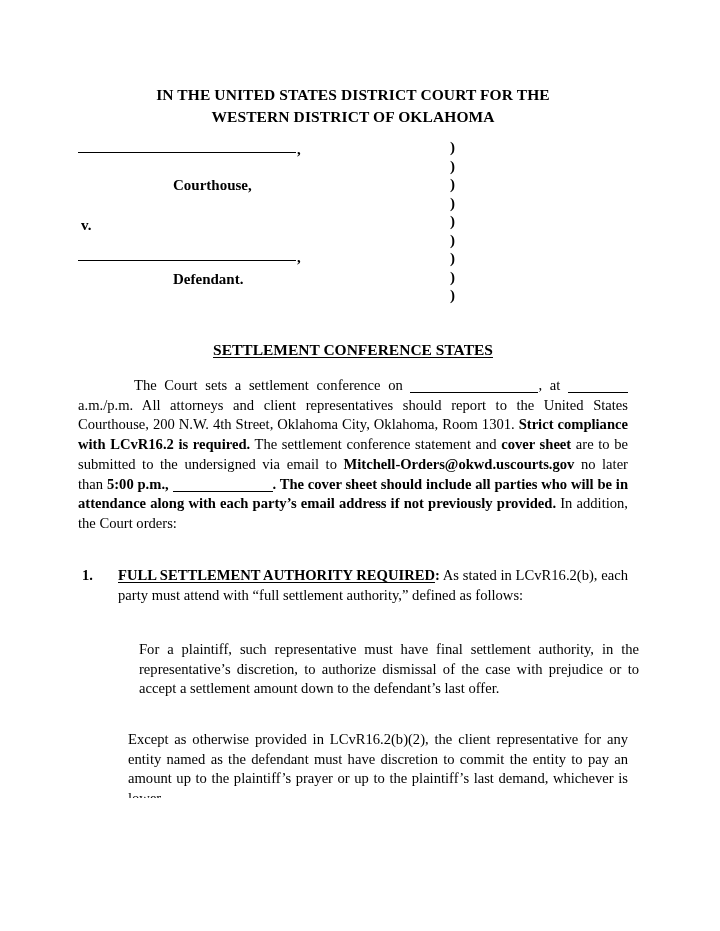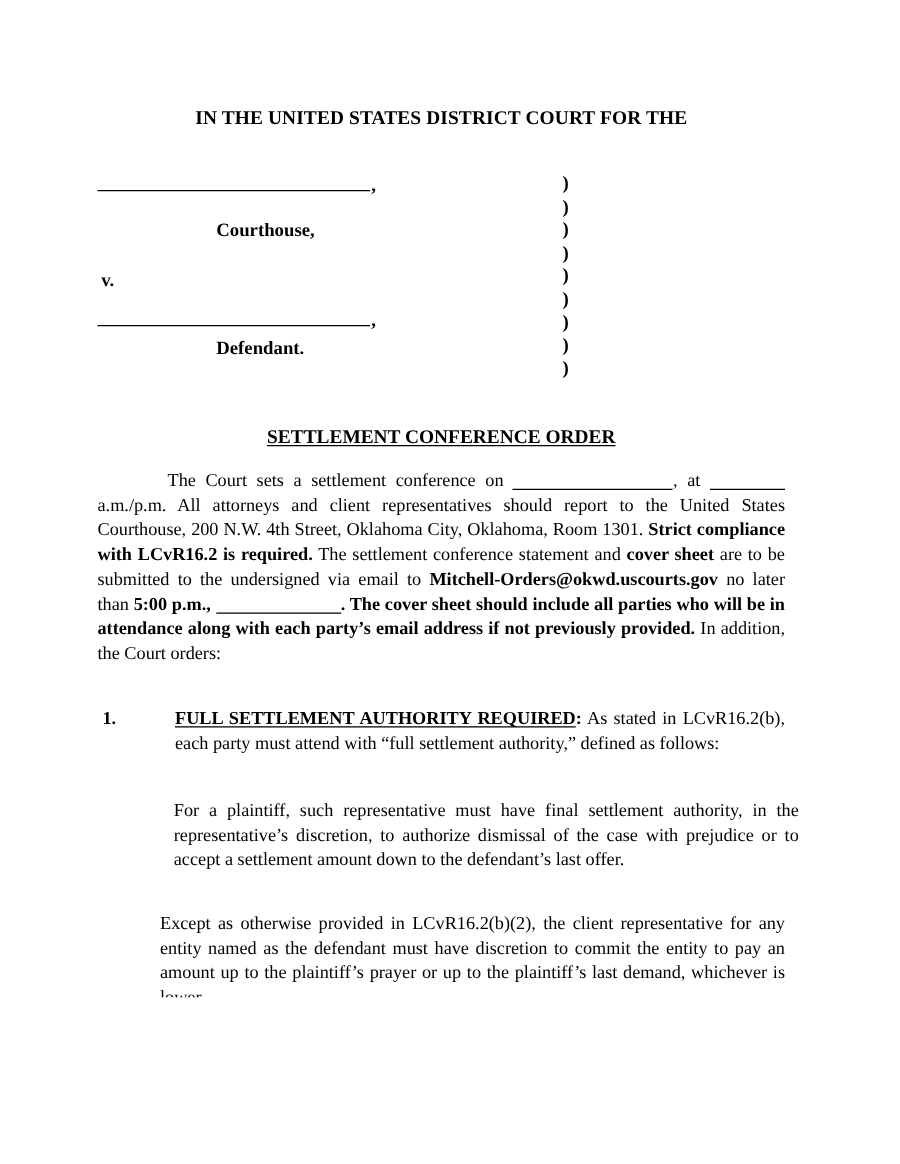--- a/index.html
+++ b/index.html
@@ -158,21 +158,21 @@
     line-height: 19.7px;
   }
   .num-marker {
     position: absolute;
     left: 4px;
     top: 0;
     font-weight: bold;
     font-size: 14.6px;
   }
   .num-body {
-    margin-left: 62px;
+    margin-left: 40px;
     text-align: justify;
     text-justify: inter-word;
   }
   .heading-ul {
     font-weight: bold;
     text-decoration: underline;
     text-underline-offset: 2px;
   }
 
   .sub-para {
@@ -187,20 +187,21 @@
   #sub-para-1 { top: 640px; margin-left: 11px; }
   #sub-para-2 { top: 730px; }
 </style>
 </head>
 <body>
 
 <div class="page">
 
   <div class="court-heading">
     <div>IN THE UNITED STATES DISTRICT COURT FOR THE</div>
+    <div>WESTERN DISTRICT OF OKLAHOMA</div>
   </div>
 
   <div class="caption">
     <div class="cap-left">
       <div class="rule-line" style="left:0px; top:14px; width:218px;"></div>
       <div class="rule-comma" style="left:219px; top:4px;">,</div>
 
       <div class="cap-role" style="left:95px; top:40px;">Courthouse,</div>
 
       <div class="cap-v" style="top:80px;">v.</div>
@@ -219,21 +220,21 @@
         <span>)</span>
         <span>)</span>
         <span>)</span>
         <span>)</span>
         <span>)</span>
       </div>
   </div>
 
 
   <div class="doc-title">
-    <span>SETTLEMENT CONFERENCE ORDER</span>
+    <span>SETTLEMENT CONFERENCE STATES</span>
   </div>
 
   <div class="body-block" id="intro-para">
     <span class="lead">The Court sets a settlement conference on </span><span class="blank-lg"></span><span>, at </span><span class="blank-sm"></span><span> a.m./p.m.  All attorneys and client representatives should report to the United States Courthouse, 200 N.W. 4th Street, Oklahoma City, Oklahoma, Room 1301.  </span><b>Strict compliance with LCvR16.2 is required.</b><span>  The settlement conference statement and </span><b>cover sheet</b><span> are to be submitted to the undersigned via email to </span><b>Mitchell-Orders@okwd.uscourts.gov</b><span> no later than </span><b>5:00 p.m.,</b> <span class="blank-md"></span><b>.  The cover sheet should include all parties who will be in attendance along with each party’s email address if not previously provided.</b><span>  In addition, the Court orders:</span>
   </div>
 
   <div class="num-item">
     <span class="num-marker">1.</span>
     <div class="num-body">
       <span class="heading-ul">FULL SETTLEMENT AUTHORITY REQUIRED</span><b>:</b><span>  As stated in LCvR16.2(b), each party must attend with “full settlement authority,” defined as follows:</span>

